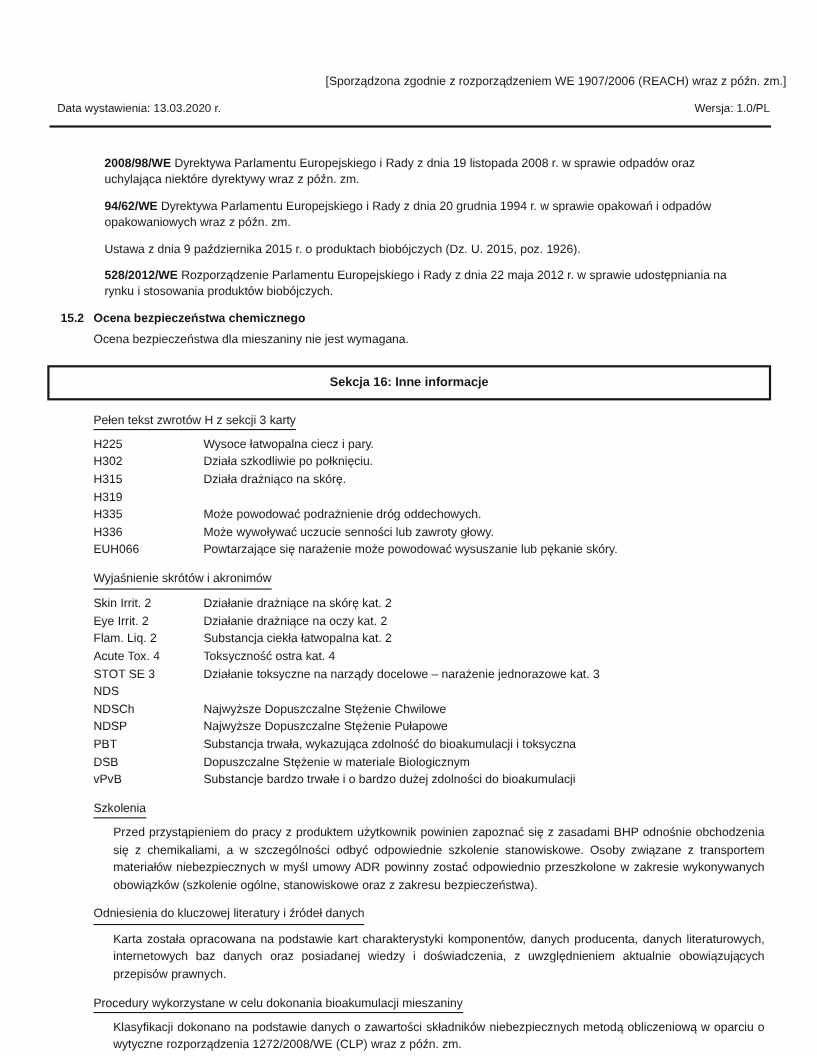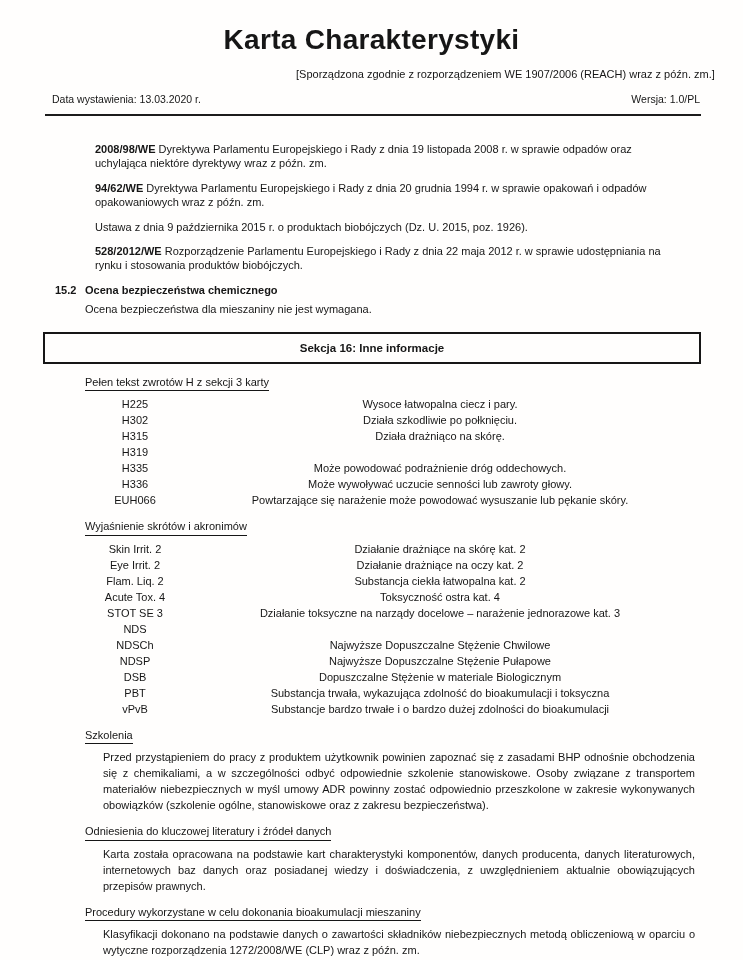--- a/index.html
+++ b/index.html
@@ -39,36 +39,35 @@
     box-sizing:border-box;margin:15px 0 0 -42px;width:658px;
     border:2px solid #161616;background:#fffefd;
     text-align:center;font-weight:bold;font-size:11.5px;
     padding:7px 0;
   }
   .u-head{margin:11px 0 0 0;}
   .u-head .u{
     display:inline-block;border-bottom:1.5px solid #161616;padding-bottom:1px;
   }
   .kv{margin-top:5px;}
-  .kv-row{display:flex;line-height:16px;text-align:center;}
+  .kv-row{display:flex;line-height:16px;}
   .kv-row .k{width:100px;flex:none;}
   .kv-row .v{flex:1;}
   .just{margin:5px 0 0 18px;text-align:justify;line-height:16px;}
   .info{margin-top:5px;}
   .info-row{display:flex;line-height:16.5px;}
   .info-row .k{width:195px;flex:none;}
   .info-row .v{flex:1;}
 </style>
 </head>
 <body>
 
 <div class="page">
 
   <div class="header">
-    <div class="doc-title">Karta Charakterystyki</div>
     <div class="subtitle">[Sporządzona zgodnie z rozporządzeniem WE 1907/2006 (REACH) wraz z późn. zm.]</div>
     <div class="issue-date">Data wystawienia: 13.03.2020 r.</div>
     <div class="version">Wersja: 1.0/PL</div>
     <div class="rule"></div>
   </div>
 
   <div class="content">
 
     <div class="reg">
       <p><span class="ref">2008/98/WE</span><span> Dyrektywa Parlamentu Europejskiego i Rady z dnia 19 listopada 2008 r. w sprawie odpadów oraz uchylająca niektóre dyrektywy wraz z późn. zm.</span></p>
@@ -143,26 +142,26 @@
         </div>
       <div class="kv-row">
           <span class="k">NDSCh</span>
           <span class="v">Najwyższe Dopuszczalne Stężenie Chwilowe</span>
         </div>
       <div class="kv-row">
           <span class="k">NDSP</span>
           <span class="v">Najwyższe Dopuszczalne Stężenie Pułapowe</span>
         </div>
       <div class="kv-row">
+          <span class="k">PBT</span>
+          <span class="v">Substancja trwała, wykazująca zdolność do bioakumulacji i toksyczna</span>
+        </div>
+      <div class="kv-row">
           <span class="k">DSB</span>
           <span class="v">Dopuszczalne Stężenie w materiale Biologicznym</span>
-        </div>
-      <div class="kv-row">
-          <span class="k">PBT</span>
-          <span class="v">Substancja trwała, wykazująca zdolność do bioakumulacji i toksyczna</span>
         </div>
       <div class="kv-row">
           <span class="k">vPvB</span>
           <span class="v">Substancje bardzo trwałe i o bardzo dużej zdolności do bioakumulacji</span>
         </div>
     </div>
 
     <div class="u-head"><span class="u">Szkolenia</span></div>
     <p class="just">Przed przystąpieniem do pracy z produktem użytkownik powinien zapoznać się z zasadami BHP odnośnie obchodzenia się z chemikaliami, a w szczególności odbyć odpowiednie szkolenie stanowiskowe. Osoby związane z transportem materiałów niebezpiecznych w myśl umowy ADR powinny zostać odpowiednio przeszkolone w zakresie wykonywanych obowiązków (szkolenie ogólne, stanowiskowe oraz z zakresu bezpieczeństwa).</p>
 

